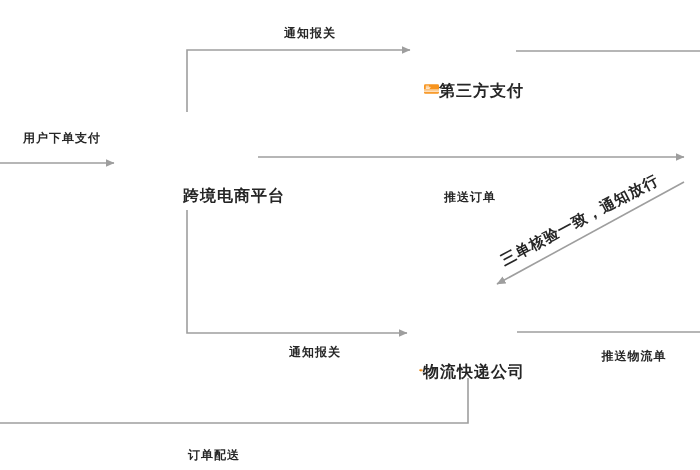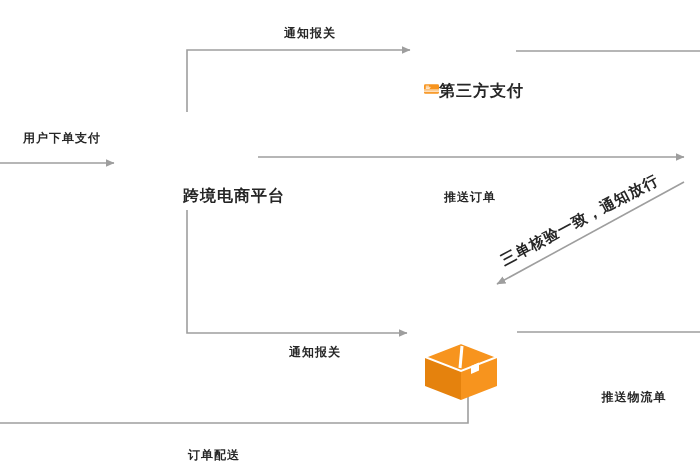--- a/index.html
+++ b/index.html
@@ -86,21 +86,21 @@
     <path class="wire" d="M187 210 V333 H407" marker-end="url(#arw)"></path>
     <path class="wire" d="M517 332 H700"></path>
     <path class="wire" d="M468 378 V423 H0"></path>
   </svg>
 
   <div class="label" style="left:8px;   top:132px; width:108px;">用户下单支付</div>
   <div class="label" style="left:270px; top:27px;  width:80px;">通知报关</div>
   <div class="label" style="left:434px; top:143px; width:72px;margin-top:48px;">推送订单</div>
   <div class="label rotated" style="left:455px; top:212px; width:250px;">三单核验一致，通知放行</div>
   <div class="label" style="left:275px; top:346px; width:80px;">通知报关</div>
-  <div class="label" style="left:588px; top:350px; width:92px;margin-top:41px;">推送物流单</div>
+  <div class="label" style="left:588px; top:350px; width:92px;">推送物流单</div>
   <div class="label" style="left:171px; top:449px; width:86px;">订单配送</div>
 
   <div class="node" style="left:135px; top:122px; width:120px;gap:48px;">
     <svg width="114" height="56" viewBox="0 0 114 56" xmlns="http://www.w3.org/2000/svg">
       <rect class="oline" x="12" y="4" width="76" height="38" rx="3" stroke-width="4"></rect>
       <rect class="ofill" x="2" y="44" width="94" height="7" rx="3.5"></rect>
       <rect class="oline" x="63" y="15" width="40" height="34" rx="4" stroke-width="4"></rect>
       <rect class="oline" x="87" y="22" width="24" height="30" rx="3" stroke-width="3.5"></rect>
     </svg>
     <div class="node-label">跨境电商平台</div>
@@ -119,15 +119,16 @@
   </div>
 
   <div class="node" style="left:419px; top:295px; width:106px;">
     <svg width="84" height="62" viewBox="0 0 84 62" xmlns="http://www.w3.org/2000/svg">
       <polygon class="ofill-dark" points="6,18 42,32 42,61 6,47"></polygon>
       <polygon class="ofill" points="42,32 78,18 78,47 42,61"></polygon>
       <polygon class="ofill" points="6,18 42,4 78,18 42,32" stroke="#fff" stroke-width="2"></polygon>
       <line x1="43" y1="7" x2="41" y2="29" stroke="#fff" stroke-width="3"></line>
       <polygon points="52,27 60,23.5 60,31.5 52,35" fill="#fff"></polygon>
     </svg>
+    <div class="node-label">物流快递公司</div>
   </div>
 
 </div>
 
 </body></html>

